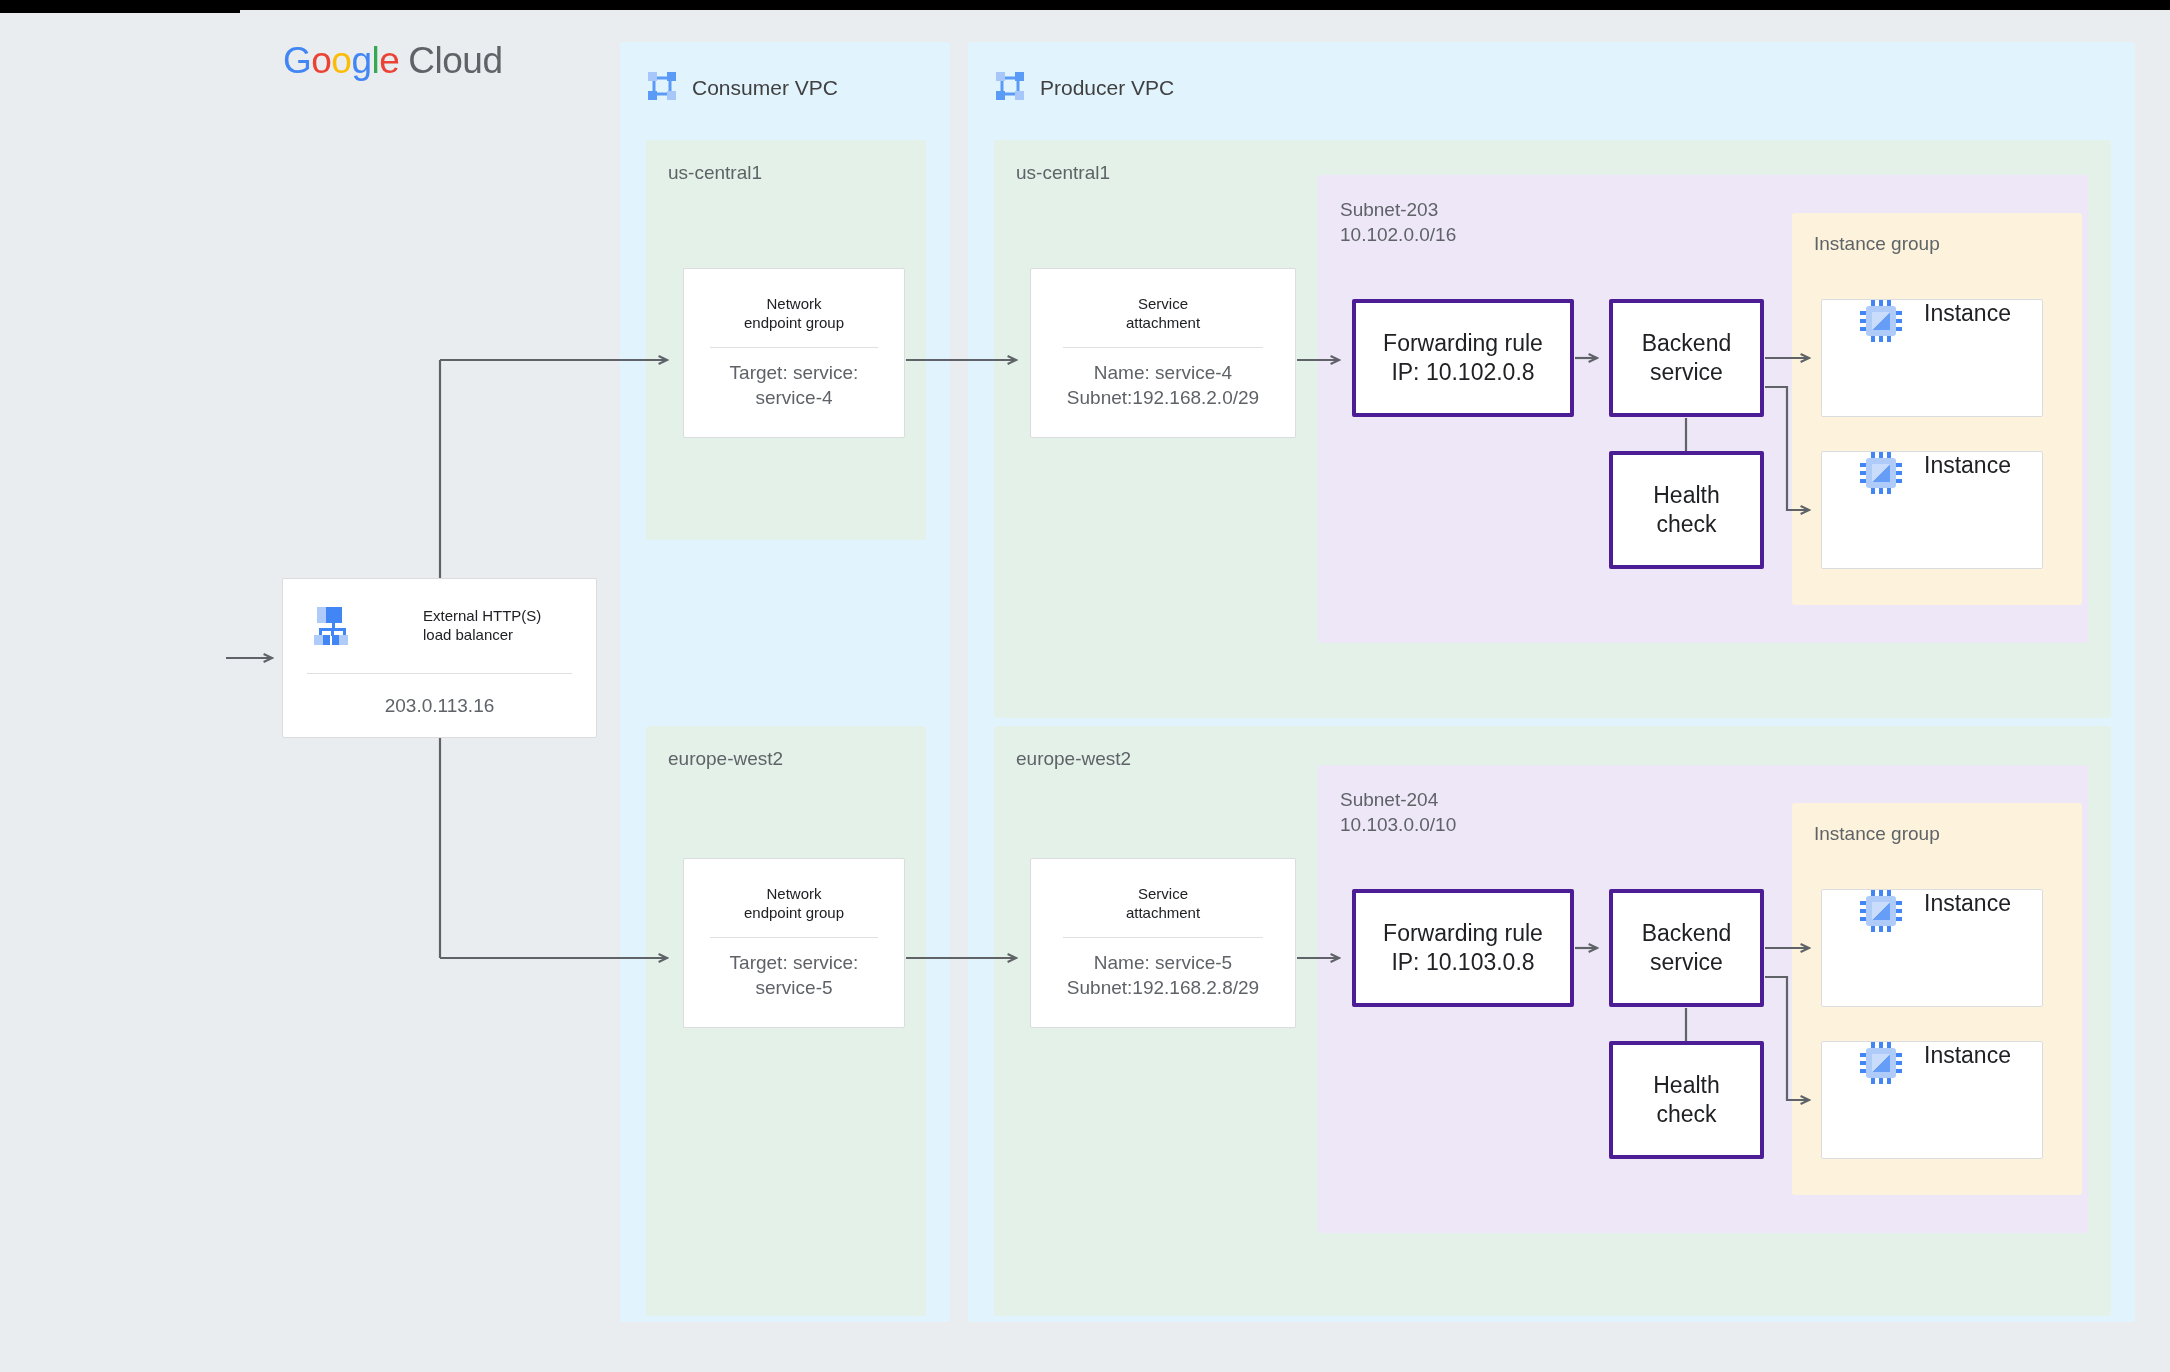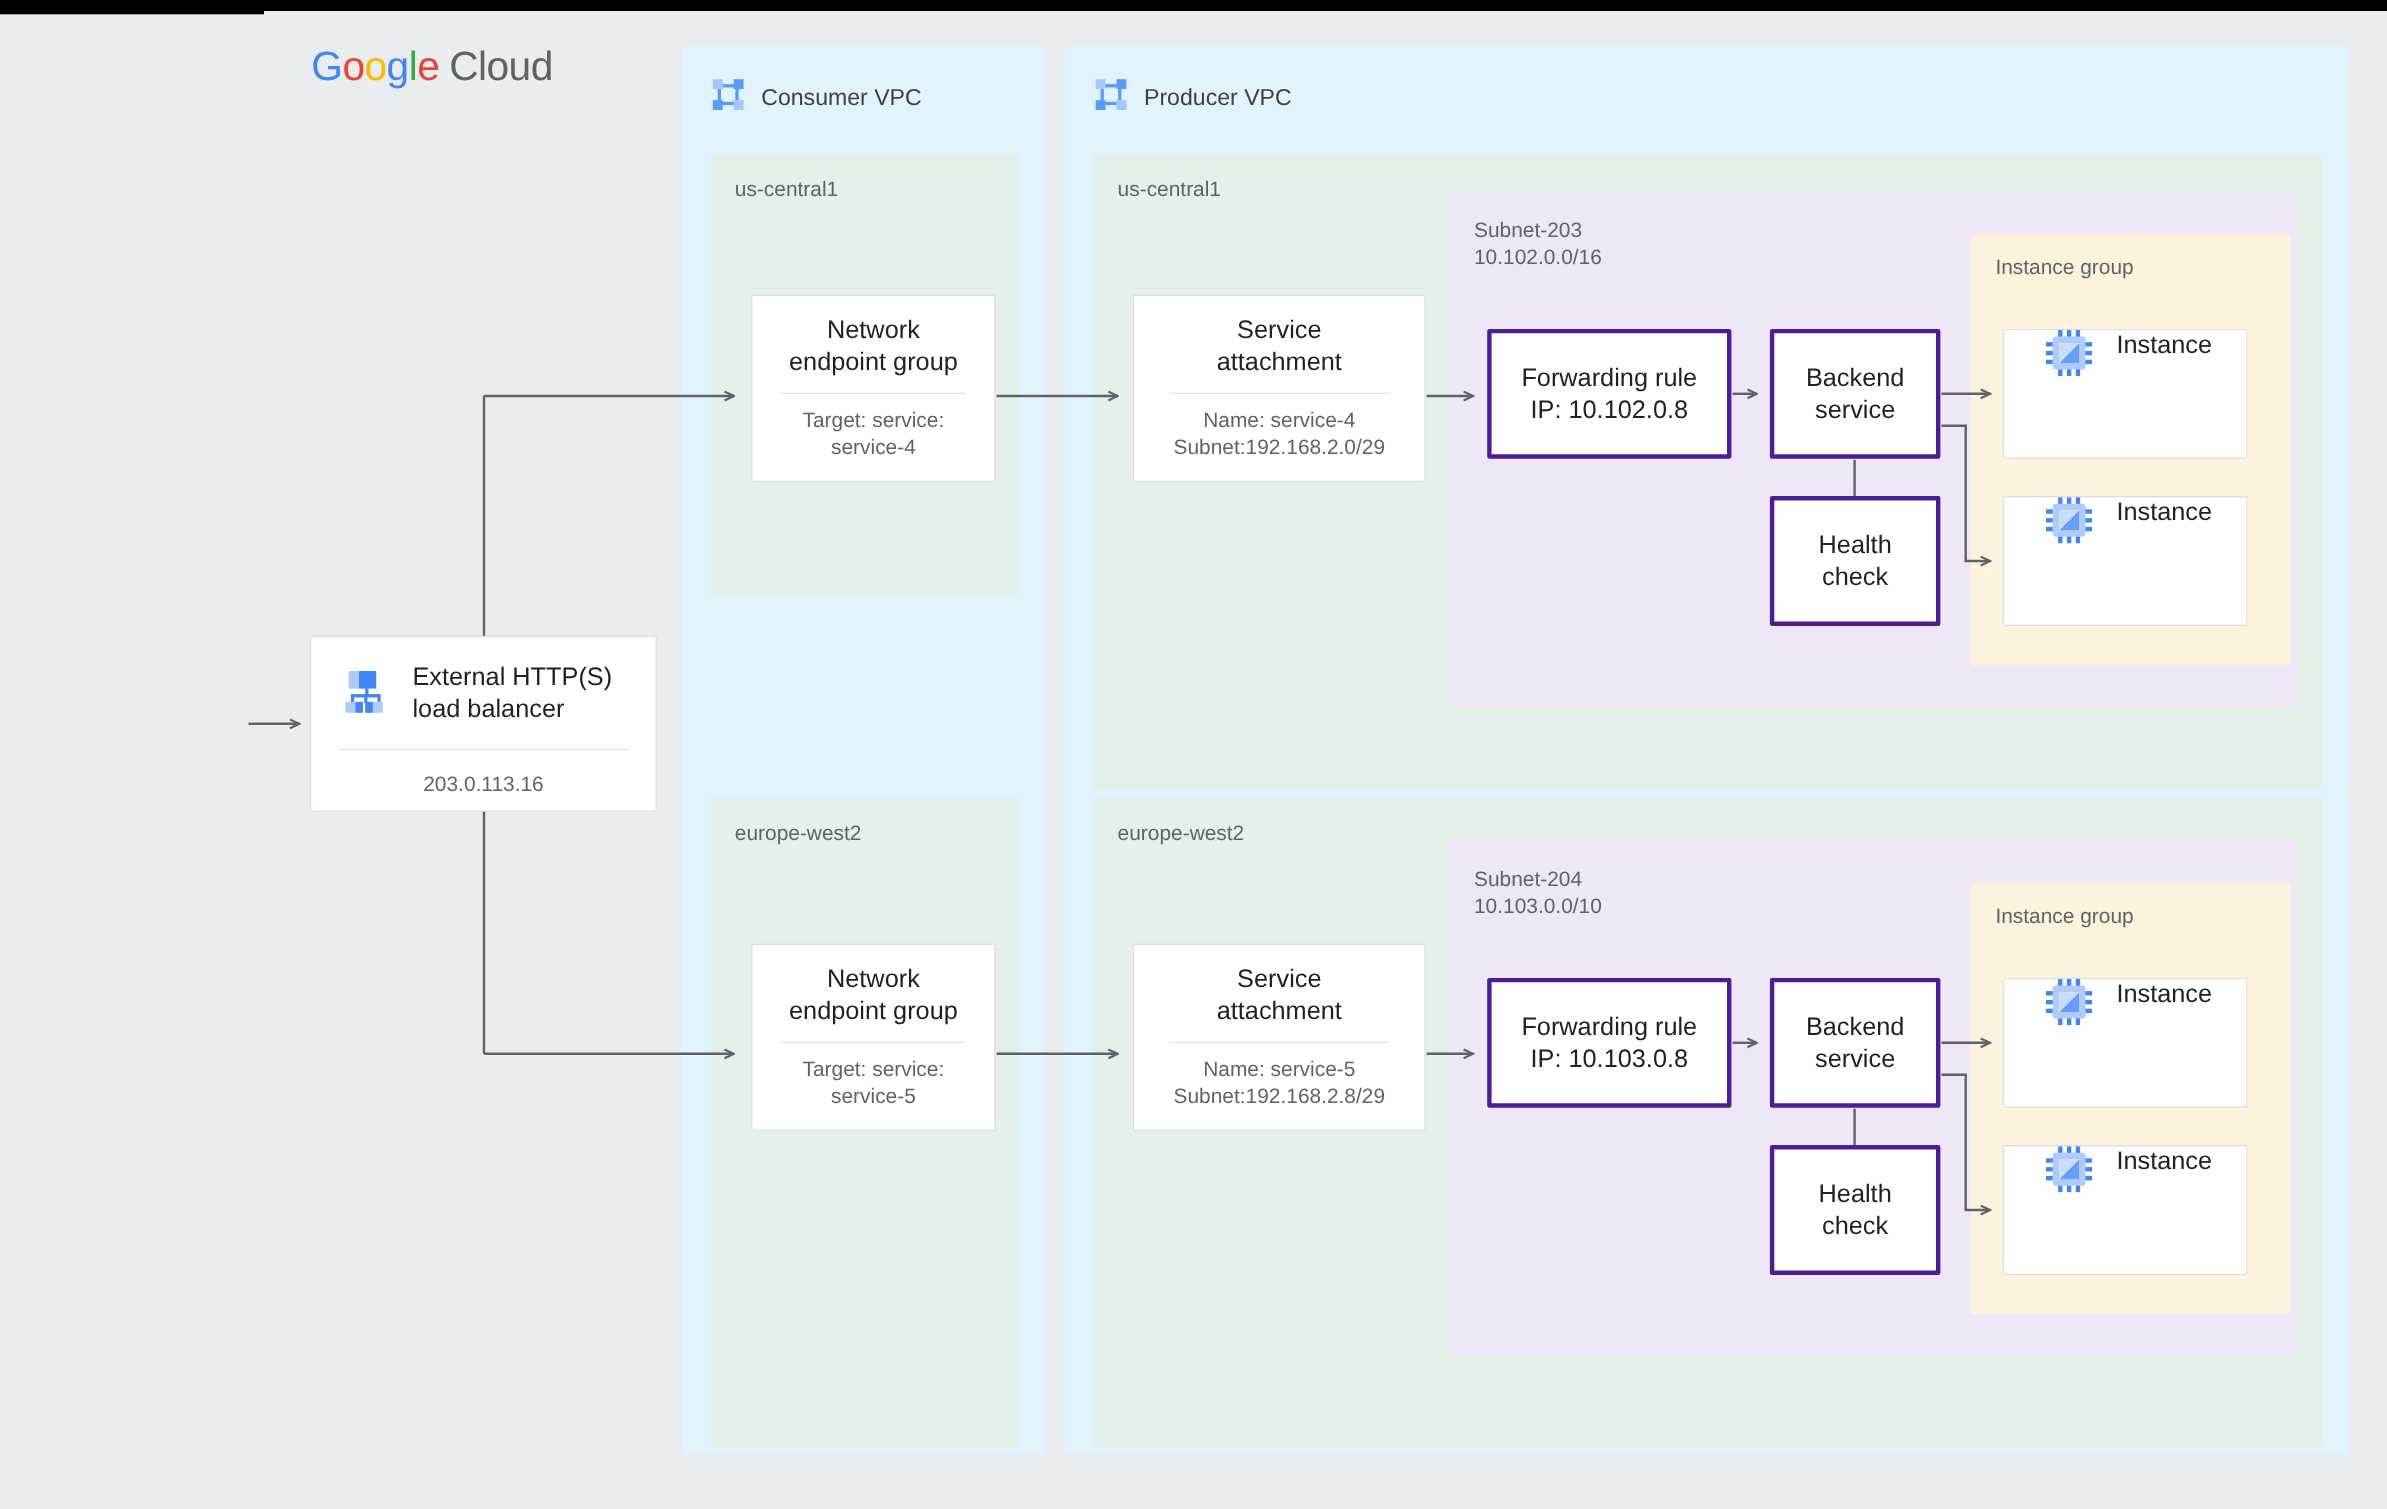--- a/index.html
+++ b/index.html
@@ -36,21 +36,21 @@
   .subnet-label { position:absolute; left:22px; top:22px; font-size:19px; color:#5f6368; line-height:1.32; white-space:nowrap;}
 
   .igroup { position:absolute; background:#fdf3dc; border-radius:3px; }
   .igroup-label { position:absolute; left:22px; top:20px; font-size:19px; color:#5f6368; white-space:nowrap;}
 
   
   .card {
     position:absolute; background:#fff; border:1px solid #dadce0; border-radius:2px;
     display:flex; flex-direction:column; align-items:center; justify-content:center;
   }
-  .card-title { font-size:23px; color:#202124; text-align:center; line-height:1.26; white-space:pre-line; }
+  .card-title { font-size:15px; color:#202124; text-align:center; line-height:1.26; white-space:pre-line; }
   .card-rule { width:76%; height:1px; background:#e0e0e0; margin:14px 0 13px 0; }
   .card-sub { font-size:19px; color:#5f6368; text-align:center; line-height:1.3; white-space:pre-line; }
 
   .card-plain { position:absolute; background:#fff; border:4px solid #4c1d95; border-radius:2px;
                 display:flex; align-items:center; justify-content:center; }
   .card-plain .card-title { font-size:23px; }
 
   .iconcard { position:absolute; background:#fff; border:1px solid #dadce0; border-radius:2px;
               display:flex; align-items:flex-start; }
   .iconcard .ic { margin-left:38px; }
@@ -327,21 +327,21 @@
       <path d="M1765,387 L1787,387 L1787,510 L1809,510" marker-end="url(#ah)"></path>
       <path d="M1765,977 L1787,977 L1787,1100 L1809,1100" marker-end="url(#ah)"></path>
 
       <path d="M1686,418 L1686,451"></path>
       <path d="M1686,1008 L1686,1041"></path>
     </g>
   </svg>
 
 
   <div class="card" style="left:282px; top:578px; width:315px; height:160px; align-items:stretch; justify-content:flex-start;">
-    <div style="display:flex; align-items:center; margin-top:22px; margin-left:26px;">
+    <div style="display:flex; align-items:center; margin-top:22px; margin-left:26px;gap:48px;">
       <span>
         <svg width="46" height="46" viewBox="0 0 46 46">
           <rect x="17" y="6" width="16" height="16" fill="#4285f4"></rect>
           <rect x="8" y="6" width="9" height="16" fill="#aecbfa"></rect>
           <rect x="23" y="22" width="3" height="7" fill="#4285f4"></rect>
           <rect x="10" y="27" width="27" height="3" fill="#4285f4"></rect>
           <rect x="10" y="29" width="3" height="6" fill="#4285f4"></rect>
           <rect x="22" y="29" width="3" height="6" fill="#4285f4"></rect>
           <rect x="34" y="29" width="3" height="6" fill="#4285f4"></rect>
           <rect x="5" y="34" width="9" height="10" fill="#aecbfa"></rect>

